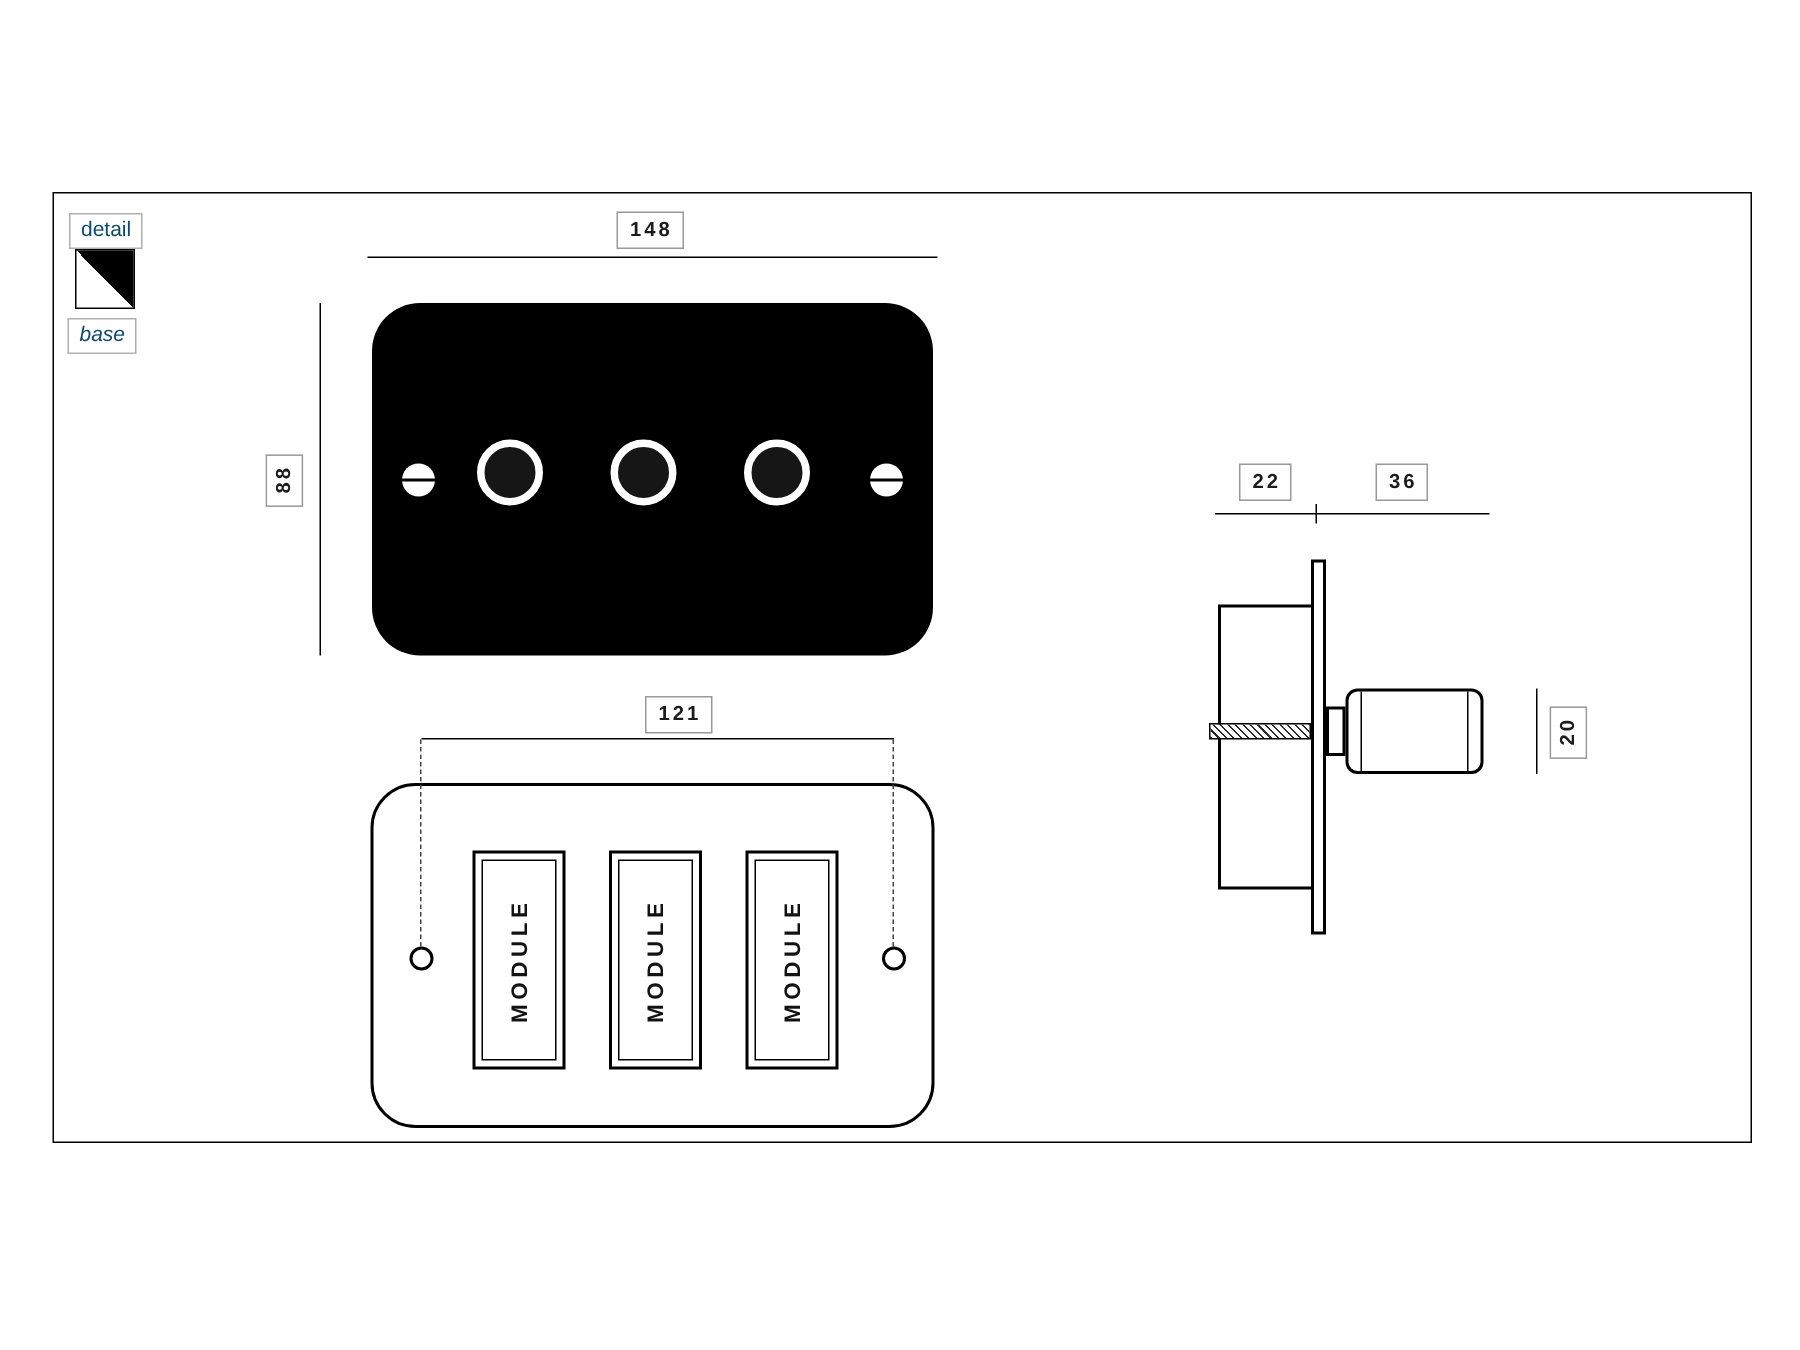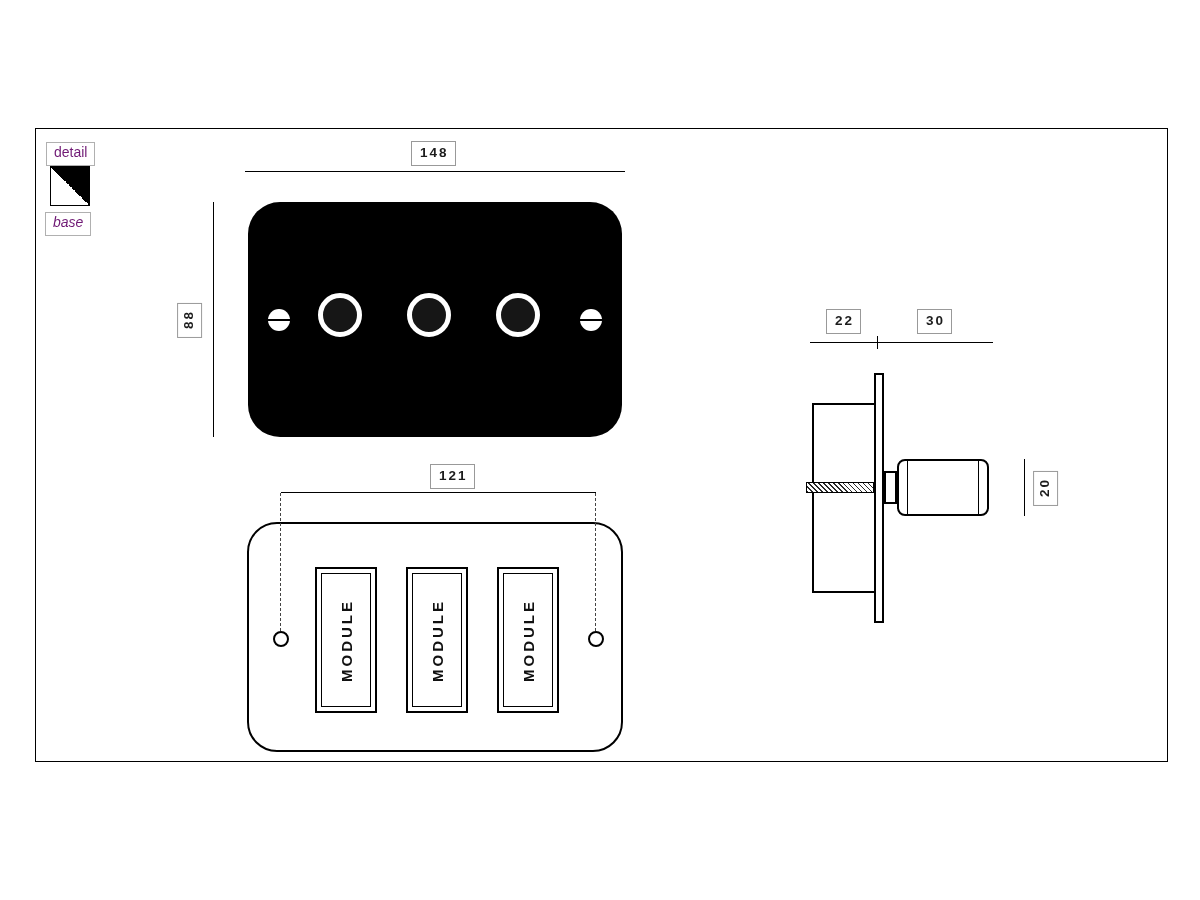--- a/index.html
+++ b/index.html
@@ -3,21 +3,21 @@
 <meta charset="utf-8">
 <style>
   * { margin:0; padding:0; box-sizing:border-box; }
   html,body { background:#fff; }
   body { font-family:"Liberation Sans", sans-serif; }
   #canvas { position:relative; width:1200px; height:900px; background:#fff; overflow:hidden; }
 
   .frame { position:absolute; left:35px; top:128px; width:1133px; height:634px; border:1px solid #000; background:#fff; }
 
   
-  .tag { position:absolute; background:#fff; border:1px solid #b0b0b0; color:#701a75;
+  .tag { position:absolute; background:#fff; border:1px solid #b0b0b0; color:#0c4a6e;
          font-size:14px; line-height:1.25; padding:1px 7px 3px; }
   .swatch { position:absolute; left:50px; top:166px; width:40px; height:40px;
             border:1px solid #000; background:linear-gradient(45deg,#ffffff 50%,#000000 50%); }
 
   
   .dim-label { position:absolute; background:#fff; border:1px solid #999; color:#1c1c1c;
                font-size:13.5px; font-weight:bold; letter-spacing:2px; line-height:1.25;
                padding:3px 6px 3px 8px; white-space:nowrap; }
   .dim-label.v { transform:rotate(-90deg); transform-origin:center; }
   .hline { position:absolute; border-top:1.5px solid #000; height:0; }
@@ -94,21 +94,21 @@
       <span class="module-label">MODULE</span>
     </div>
   </div>
   <div class="module" style="left:497px;">
     <div class="module-inner">
       <span class="module-label">MODULE</span>
     </div>
   </div>
 
   <div class="dim-label" style="left:826px; top:309px;">22</div>
-  <div class="dim-label" style="left:917px; top:309px;">30</div>
+  <div class="dim-label" style="left:917px; top:309px;">36</div>
   <div class="hline" style="left:810px; top:342px; width:183px;"></div>
   <div class="vline" style="left:877px; top:336px; height:13px;"></div>
 
   <div class="side-box"></div>
   <div class="side-shaft"></div>
   <div class="side-plate"></div>
   <div class="side-bushing"></div>
   <div class="side-knob"></div>
 
   <div class="vline" style="left:1024px; top:459px; height:57px;"></div>

